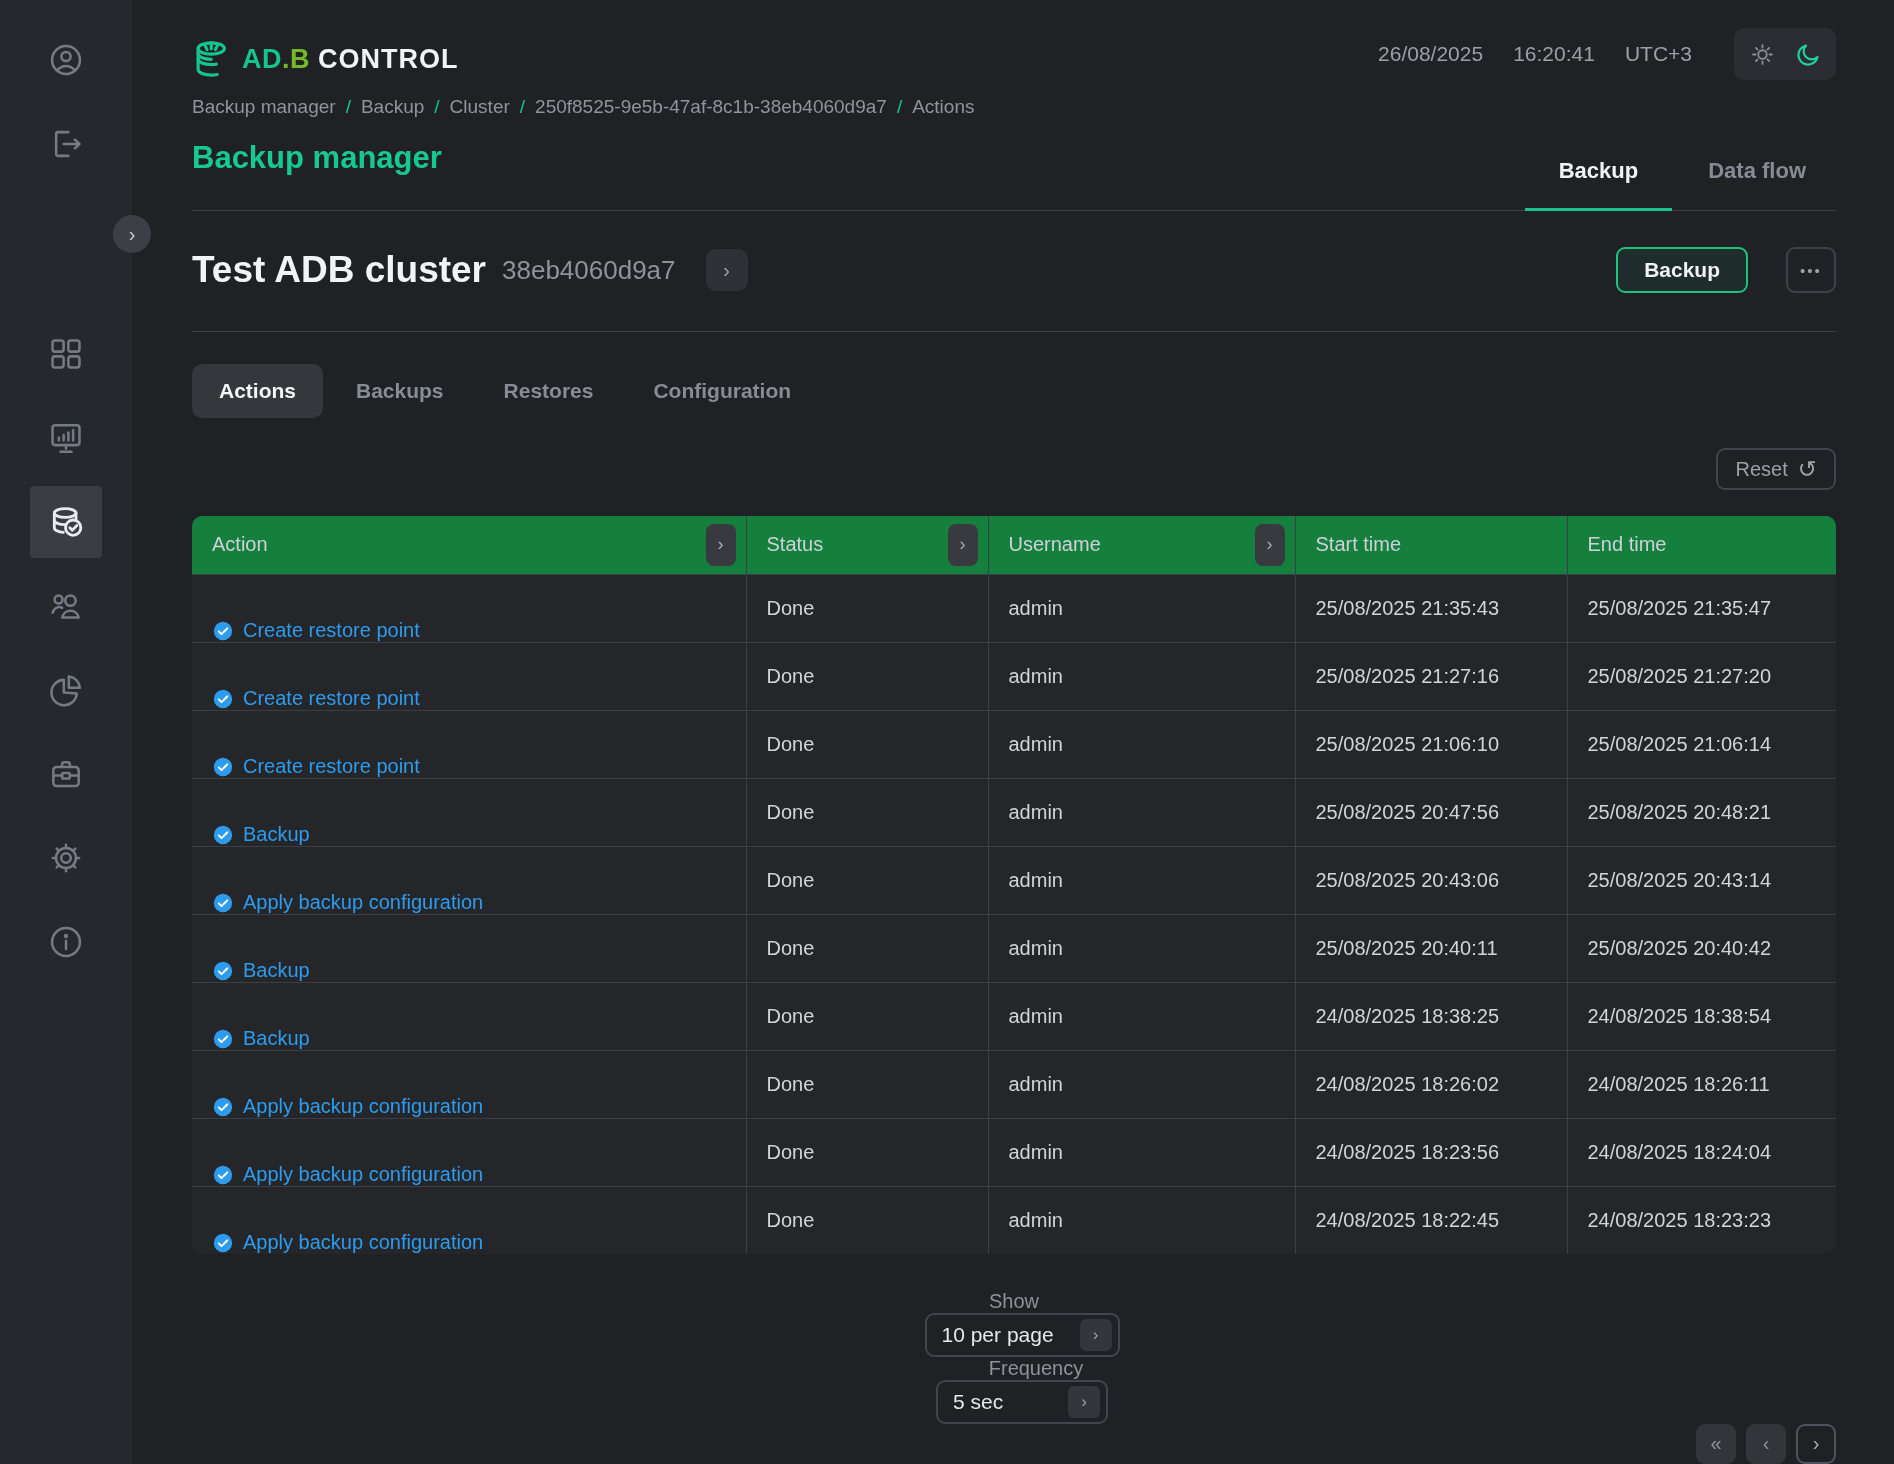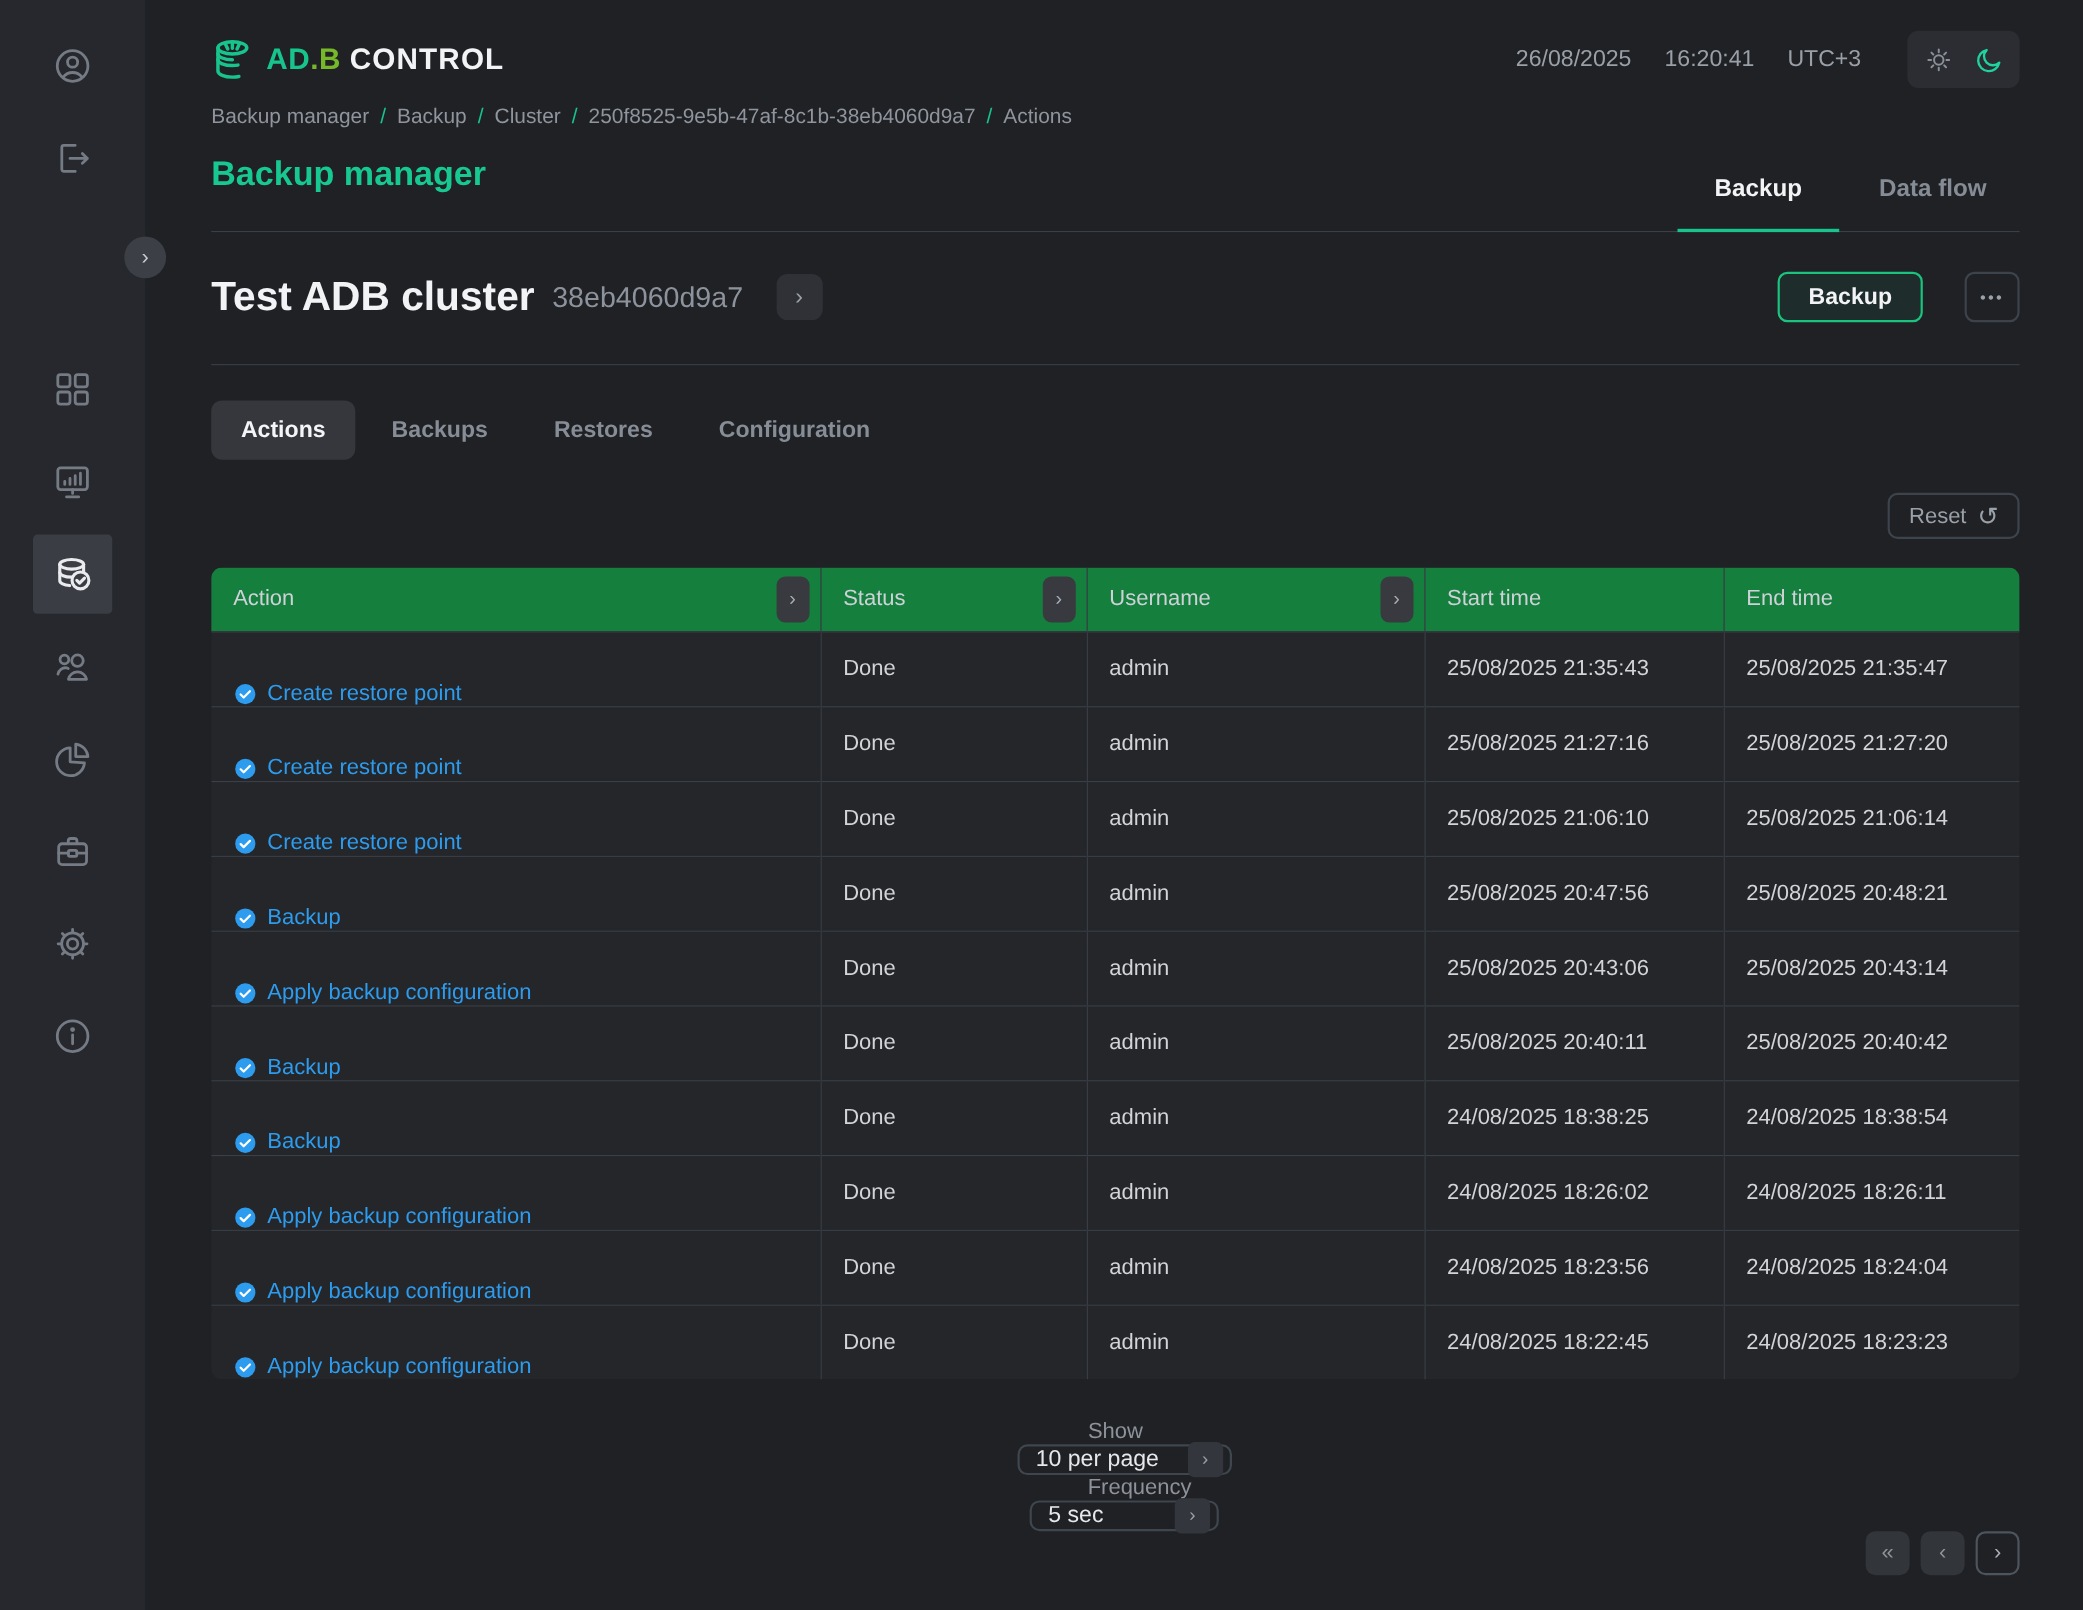--- a/index.html
+++ b/index.html
@@ -30,21 +30,21 @@
   .expand-knob {
     position:absolute; left:113px; top:215px; width:38px; height:38px;
     background:#3c3f45; border-radius:50%;
     display:flex; align-items:center; justify-content:center;
     color:#c9cdd3; font-size:20px; z-index:5; cursor:pointer;
   }
 
   
   .main { flex:1; padding:0 58px 0 60px; }
 
-  .topbar { margin-top:28px; height:52px; display:flex; align-items:center; justify-content:space-between; }
+  .topbar { margin-top:28px; height:52px; display:flex; align-items:flex-end; justify-content:space-between; }
   .logo { display:flex; align-items:center; gap:8px; }
   .logo-text { font-size:27px; font-weight:bold; letter-spacing:.5px; }
   .logo-ad { color:#17c58c; }
   .logo-b  { color:#76b82a; }
   .logo-control { color:#f2f3f5; margin-left:8px; letter-spacing:1px; }
   .clockbox { display:flex; align-items:center; gap:30px; color:#9aa0a8; font-size:21px; }
   .theme-toggle {
     margin-left:12px; width:102px; height:52px; background:#2b2d32; border-radius:10px;
     display:flex; align-items:center; justify-content:center; gap:16px;
   }
@@ -115,21 +115,21 @@
   }
   tbody td:last-child { border-right:none; }
   .action-cell { display:flex; align-items:flex-end; gap:9px; height:67px; }
   .action-link { color:#2d9cef; cursor:pointer; text-decoration:none; }
   .chk { width:22px; height:22px; flex:0 0 22px; display:flex; }
 
   
   .footer { margin-top:36px; display:flex; align-items:center;flex-direction:column; }
   .foot-label { color:#8d929b; font-size:20px; }
   .select {
-    margin-left:16px; height:28px; border:2px solid #3f464e; border-radius:9px;
+    margin-left:16px; height:44px; border:2px solid #3f464e; border-radius:9px;
     display:flex; align-items:center; padding:0 6px 0 15px; gap:12px; cursor:pointer; background:transparent;
   }
   .select .sel-value { color:#e6e8ea; font-size:21px; }
   .sel-chevron {
     width:32px; height:32px; border:none; border-radius:6px; background:#33363c; color:#9aa1a9;
     font-size:17px; cursor:pointer;
   }
   .freq-label { margin-left:44px; }
   .pager { margin-left:auto; display:flex; gap:10px; }
   .pg-btn {

